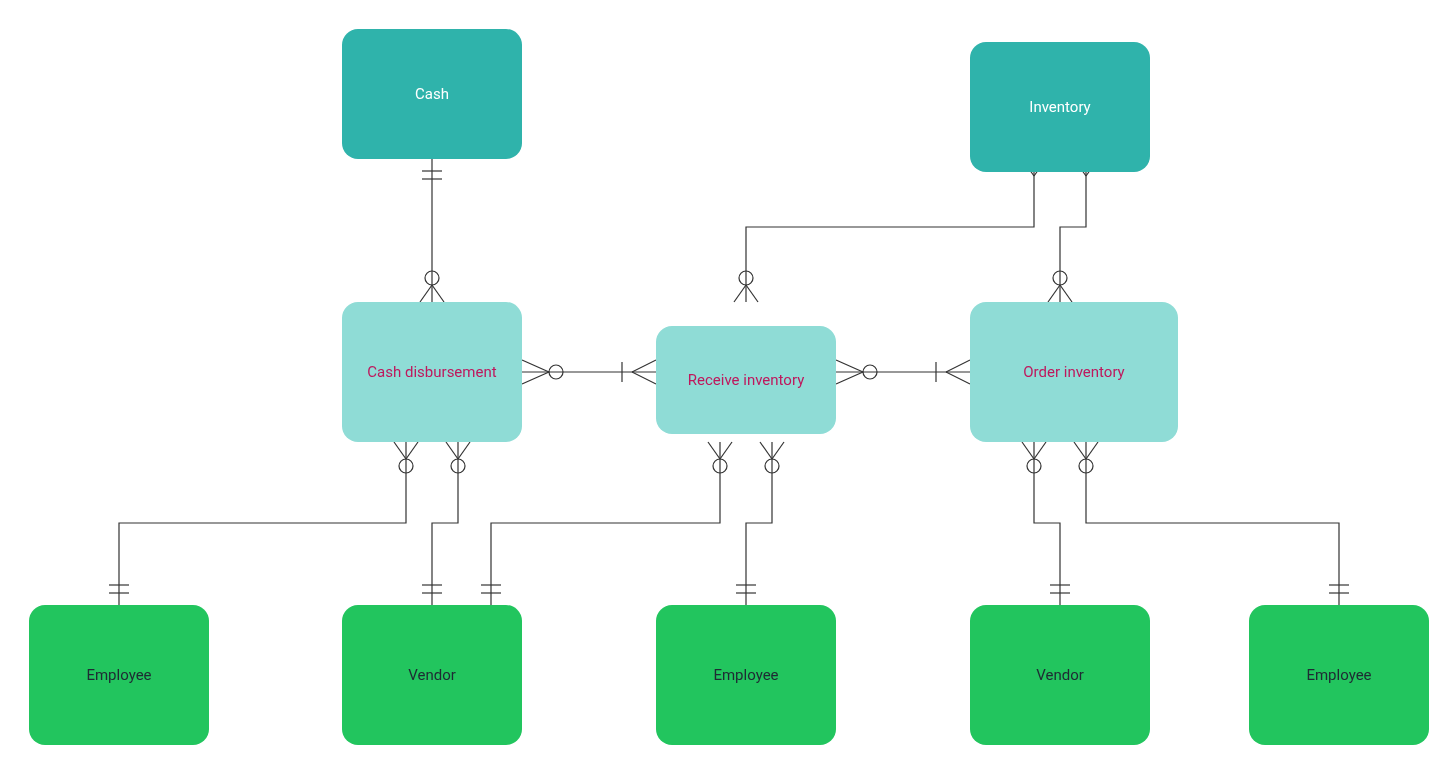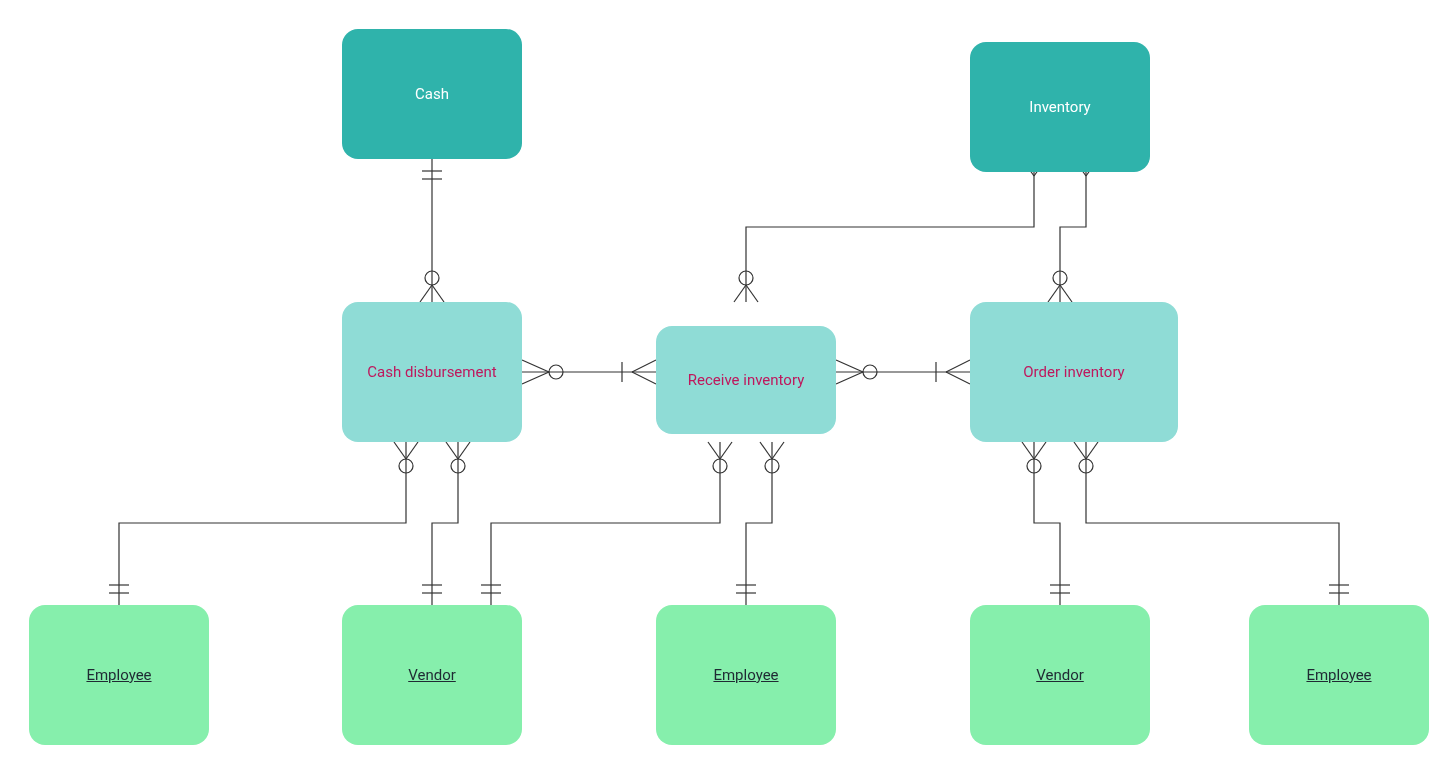--- a/index.html
+++ b/index.html
@@ -19,21 +19,21 @@
     align-items: center;
     justify-content: center;
     text-align: center;
     font-size: 15px;
     line-height: 1.35;
     box-sizing: border-box;
     padding: 0 10px;
   }
   .dark   { background: #2fb3ab; color: #ffffff; }
   .mid    { background: #8fdcd6; color: #be185d; }
-  .light  { background: #86efac; color: #1f2a33; text-decoration: underline; }
+  .light  { background: #22c55e; color: #1f2a33; }
   svg.conn {
     position: absolute;
     top: 0;
     left: 0;
     width: 1456px;
     height: 757px;
     pointer-events: none;
   }
   svg.conn path,
   svg.conn line,

